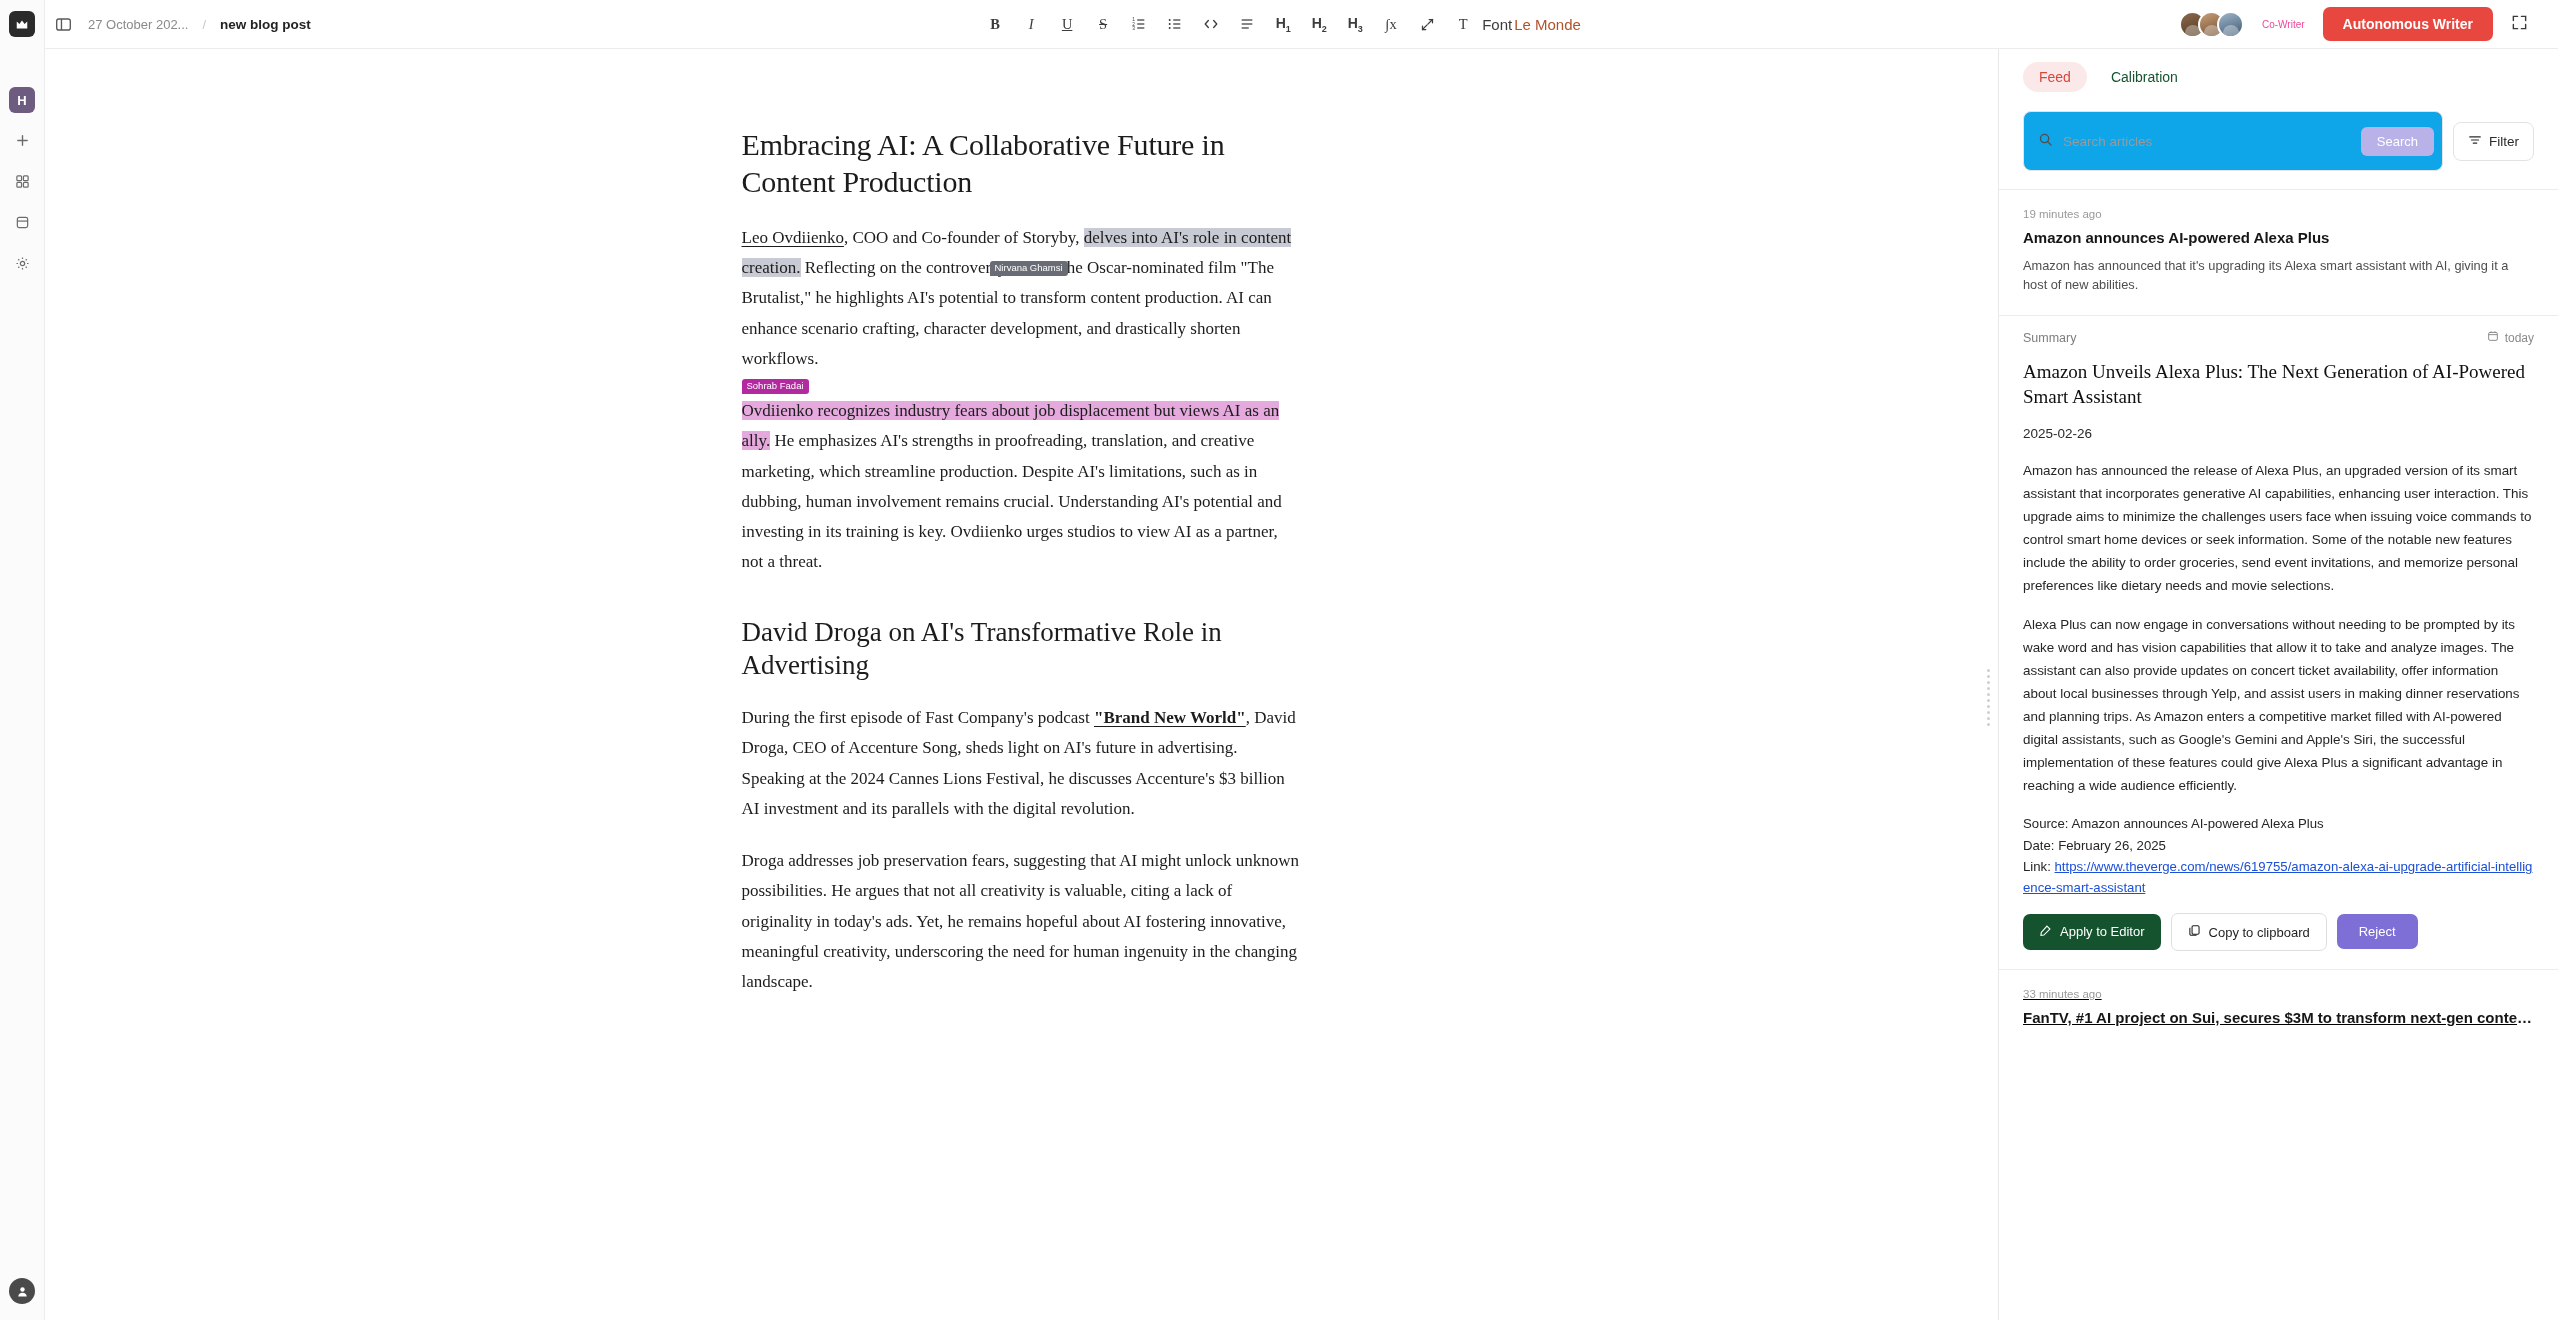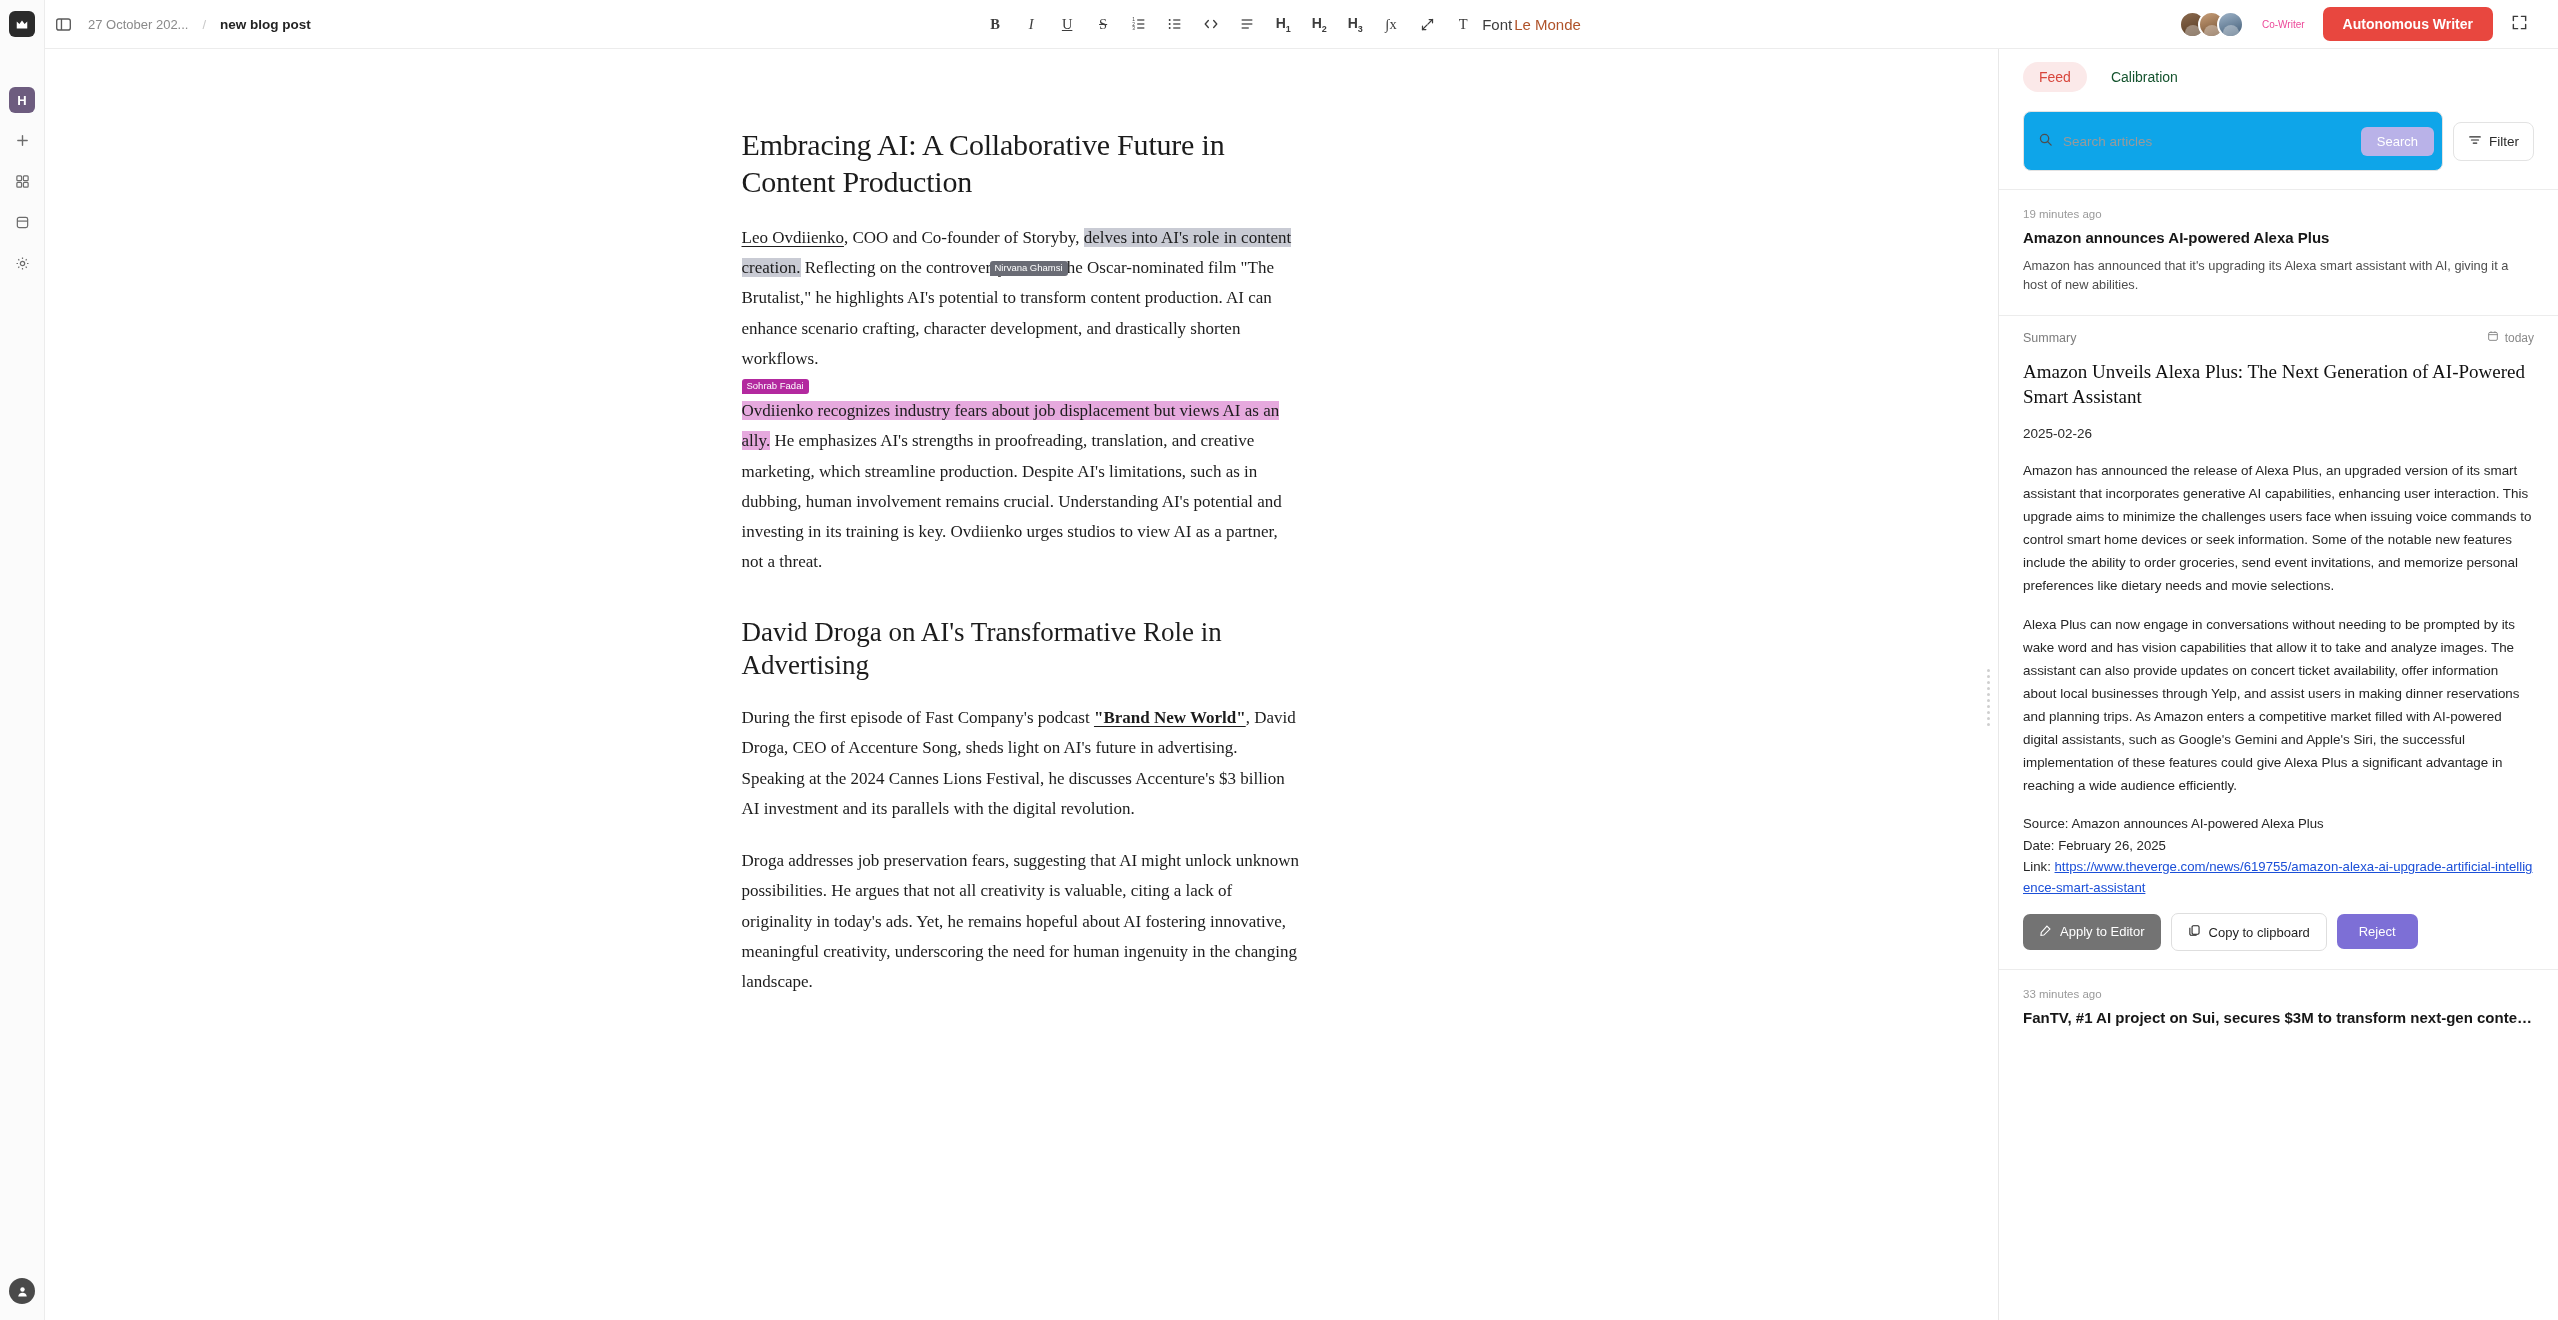--- a/index.html
+++ b/index.html
@@ -231,33 +231,33 @@
   .summary-date { font-size: 13.5px; color: #2a2a2a; margin-bottom: 18px; }
   .summary-p {
     font-size: 13.4px; line-height: 1.72; color: #262626;
     margin-bottom: 16px;
   }
   .summary-meta { font-size: 13.2px; line-height: 1.62; color: #262626; }
   .summary-meta a { color: #1b4fd8; text-decoration: underline; word-break: break-all; }
 
   .actions { display: flex; align-items: center; gap: 10px; padding: 14px 24px 18px 24px; }
   .btn-apply {
-    background: #737373; color: #fff; font-size: 13px; font-weight: 500;
+    background: #14532d; color: #fff; font-size: 13px; font-weight: 500;
     padding: 10px 16px; border-radius: 7px; display: flex; align-items: center; gap: 8px;
   }
   .btn-copy {
     background: #fff; color: #1f1f1f; font-size: 13px;
     padding: 10px 16px; border-radius: 7px; border: 1px solid #dedede;
     display: flex; align-items: flex-end; gap: 8px;
   }
   .btn-reject {
     background: #7d6fd6; color: #fff; font-size: 13px;
     padding: 10px 22px; border-radius: 7px;
   }
-  .next-card { border-top: 1px solid #ececec; padding: 18px 24px 0 24px; }
+  .next-card { border-top: 1px solid #ececec; padding: 18px 24px 0 24px; text-decoration: underline; }
   .next-title {
     font-size: 15px; font-weight: 700; color: #161616; line-height: 1.3;
     white-space: nowrap; overflow: hidden; text-overflow: ellipsis;
   }
 </style>
 </head>
 <body>
 
 <div class="topbar">
   <div class="tb-left">

